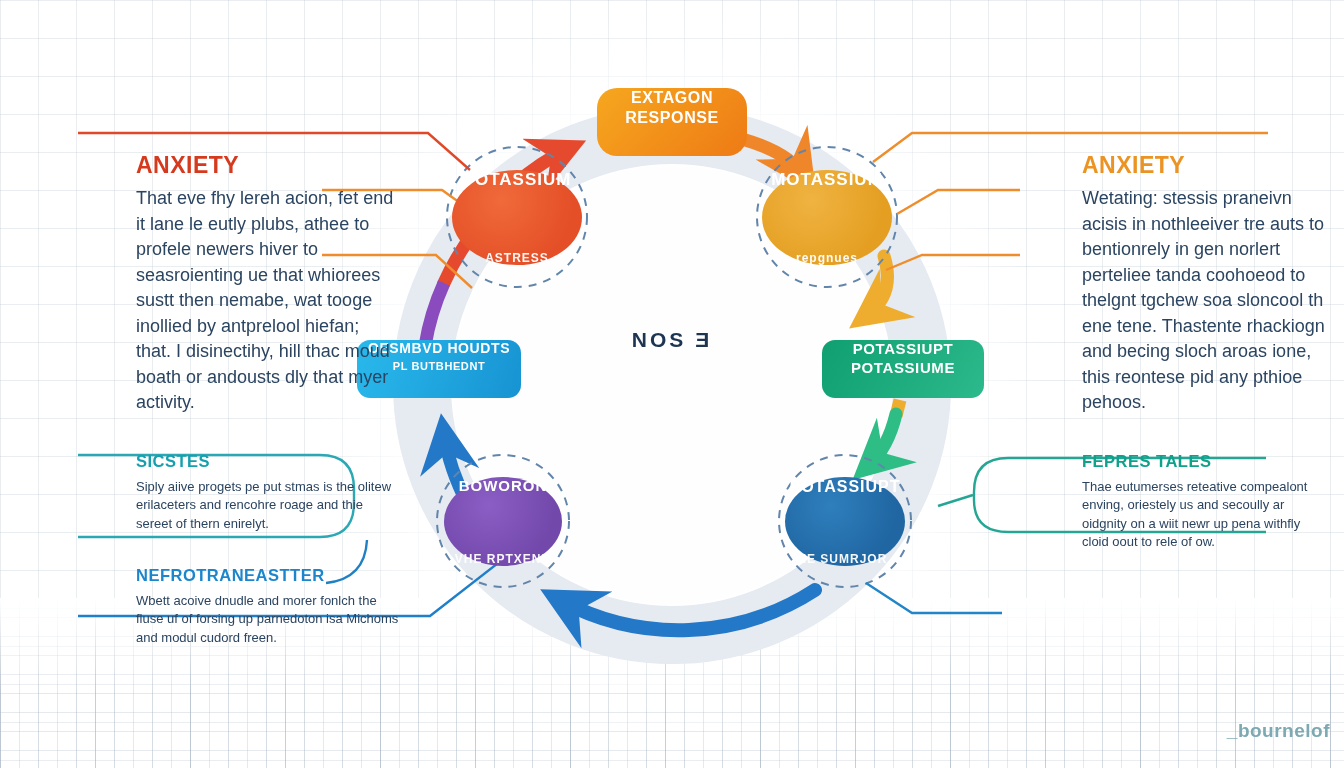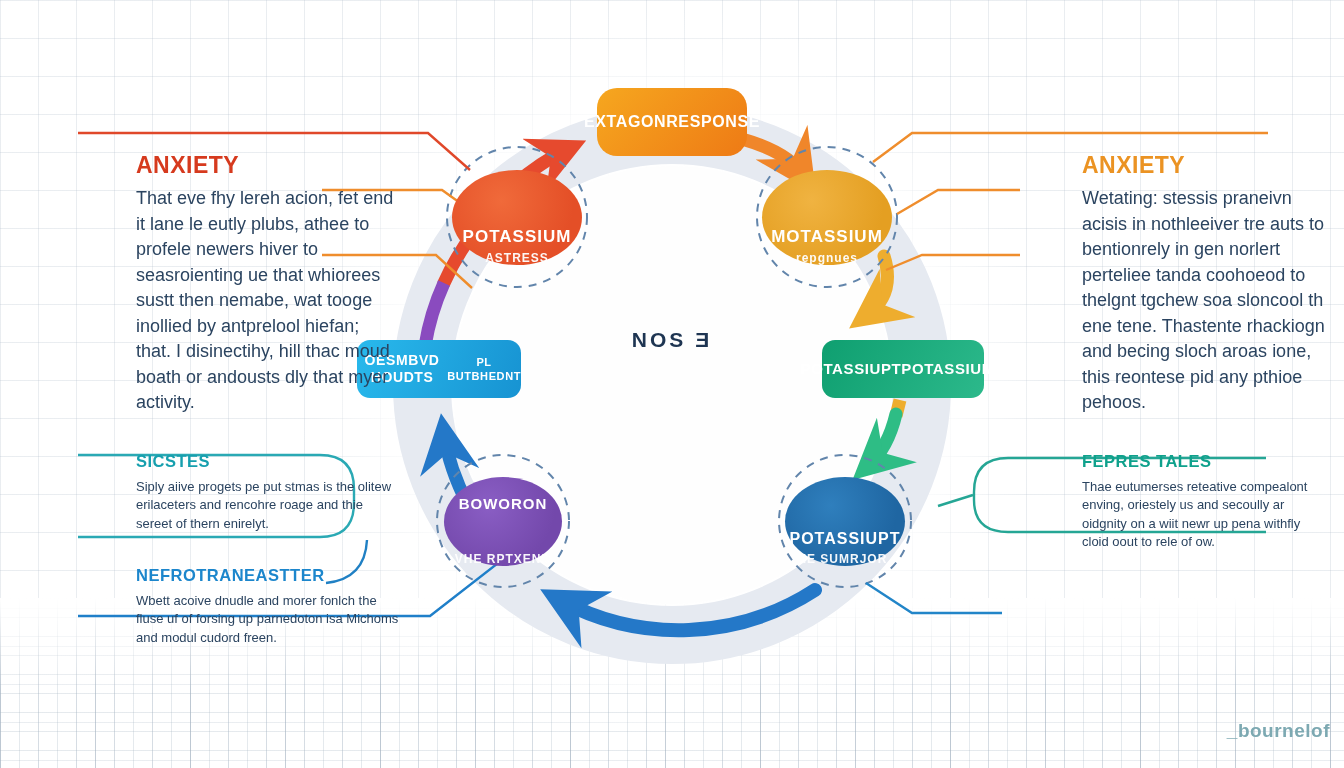--- a/index.html
+++ b/index.html
@@ -25,40 +25,40 @@
   }
   .veil {
     position:absolute; left:252px; top:0; width:840px; height:768px;
     background:radial-gradient(circle at 50% 50%, rgba(255,255,255,.95) 0 46%, rgba(255,255,255,0) 66%);
   }
   svg.diagram { position:absolute; left:0; top:0; }
 
   
   .node {
     position:absolute; display:flex; flex-direction:column; align-items:center;
-    justify-content:flex-end; text-align:center; color:#fff; border-radius:50%;
+    justify-content:space-between; text-align:center; color:#fff; border-radius:50%;
     line-height:1.2; letter-spacing:1px;
   }
   .node .l1 { font-weight:bold; font-size:17px; }
   .node .l2 { font-weight:bold; font-size:12px; margin-top:3px; opacity:.95; }
   #node-potassium  { left:452px; top:170px; width:130px; height:95px;
     background:radial-gradient(circle at 38% 32%, #f06a3a, #e44f27 70%); }
   #node-motassium  { left:762px; top:170px; width:130px; height:95px;
     background:radial-gradient(circle at 38% 32%, #f0b341, #e49f22 70%); }
   #node-potassiupt { left:785px; top:477px; width:120px; height:89px;
     background:radial-gradient(circle at 38% 32%, #2f7fbd, #1f66a2 70%); }
   #node-potassiupt .l1 { font-size:16px; }
   #node-boworon    { left:444px; top:477px; width:118px; height:89px;
     background:radial-gradient(circle at 38% 32%, #8a5ec4, #7348ab 70%);gap:36px; }
   #node-boworon .l1 { font-size:15px; }
 
   
   .rbox {
-    position:absolute; display:flex; flex-direction:row; align-items:center;
-    justify-content:center; text-align:center; color:#fff; font-weight:bold;
+    position:absolute; display:flex; flex-direction:column; align-items:center;
+    justify-content:flex-start; text-align:center; color:#fff; font-weight:bold;
     letter-spacing:.6px; line-height:1.25;
   }
   #box-response { left:597px; top:88px; width:150px; height:68px; border-radius:20px;
     background:linear-gradient(135deg, #f6a71f, #ee7a15); font-size:16px; }
   #box-chctboodi { left:822px; top:340px; width:162px; height:58px; border-radius:13px;
     background:linear-gradient(120deg, #0f9f70, #2cb98b); font-size:15px; }
   #box-desmbvd { left:357px; top:340px; width:164px; height:58px; border-radius:13px;
     background:linear-gradient(110deg, #29b9ec, #1793d2); }
   #box-desmbvd .l1 { font-size:14px; }
   #box-desmbvd .l2 { font-size:11px; margin-top:2px; }

